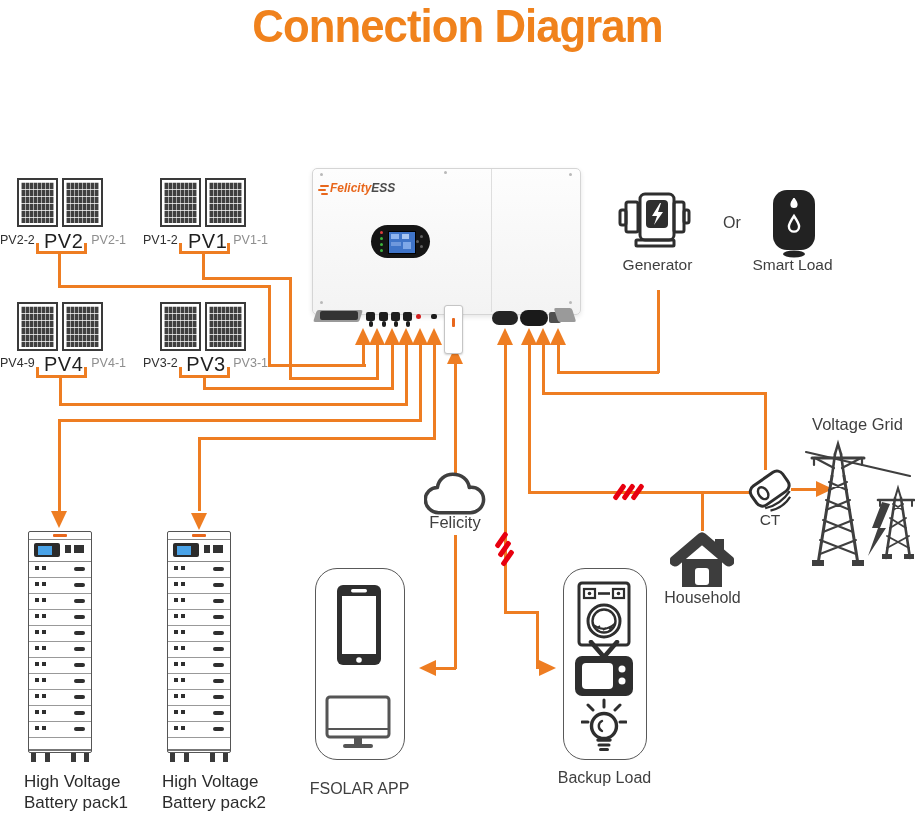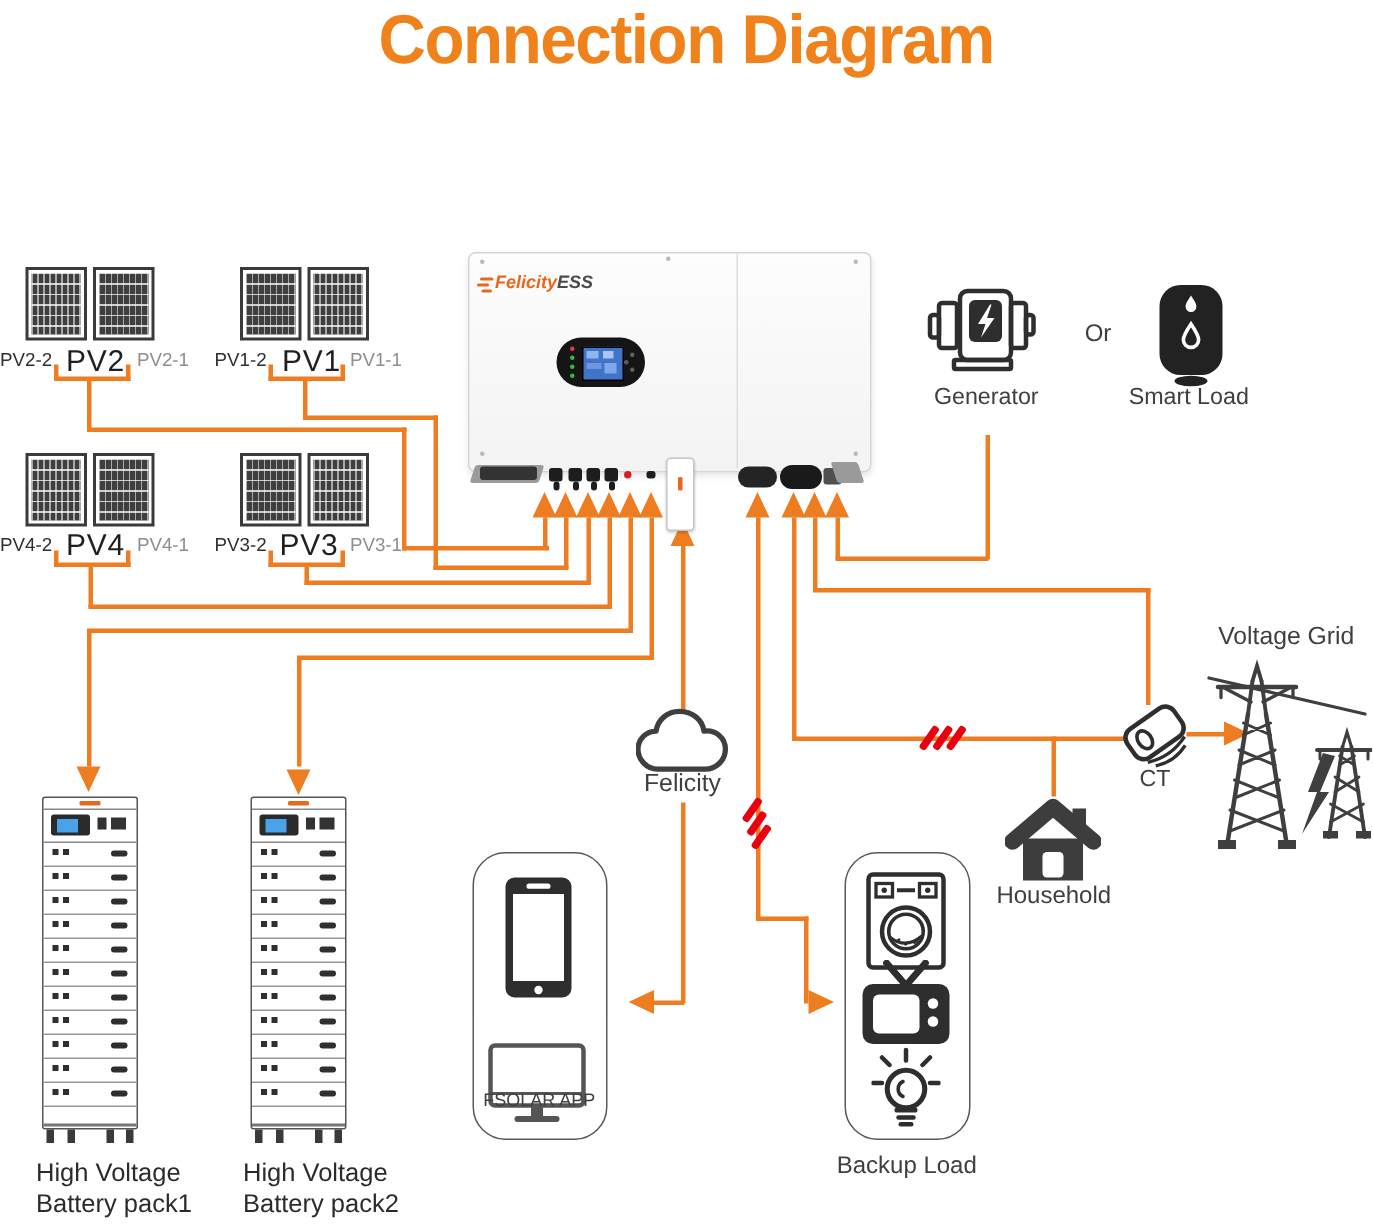--- a/index.html
+++ b/index.html
@@ -75,21 +75,21 @@
   <div class="abs pv-lbl-sm" style="left:143px;top:233px;width:34px">PV1-2</div>
   <div class="abs pv-lbl-big" style="left:188px;top:230px;width:38px">PV1</div>
   <div class="abs pv-lbl-sm gray" style="left:232px;top:233px;width:36px">PV1-1</div>
 
   <div class="abs pv-panel" style="left:17px;top:302px">
       <div class="pv-cells"></div>
     </div>
   <div class="abs pv-panel" style="left:62px;top:302px">
       <div class="pv-cells"></div>
     </div>
-  <div class="abs pv-lbl-sm" style="left:0px;top:356px;width:34px">PV4-2</div>
+  <div class="abs pv-lbl-sm" style="left:0px;top:356px;width:34px">PV4-9</div>
   <div class="abs pv-lbl-big" style="left:44px;top:353px;width:38px">PV4</div>
   <div class="abs pv-lbl-sm gray" style="left:90px;top:356px;width:36px">PV4-1</div>
 
   <div class="abs pv-panel" style="left:160px;top:302px">
       <div class="pv-cells"></div>
     </div>
   <div class="abs pv-panel" style="left:205px;top:302px">
       <div class="pv-cells"></div>
     </div>
   <div class="abs pv-lbl-sm" style="left:143px;top:356px;width:34px">PV3-2</div>
@@ -304,21 +304,21 @@
     </svg>
   </div>
   <div class="abs" style="left:324px;top:694px">
     <svg width="70" height="56" viewBox="0 0 70 56" fill="none" stroke="#555">
       <rect x="3" y="3" width="62" height="40" rx="3" stroke-width="3" fill="#fff"></rect>
       <path d="M4,35 H64" stroke-width="2"></path>
       <rect x="30" y="43" width="8" height="7" fill="#555" stroke="none"></rect>
       <rect x="19" y="50" width="30" height="4" rx="2" fill="#555" stroke="none"></rect>
     </svg>
   </div>
-  <div class="lbl" style="left:307px;top:726px;width:105px;font-size:12px">FSOLAR APP</div>
+  <div class="lbl" style="left:307px;top:780px;width:105px;font-size:16px">FSOLAR APP</div>
 
   <div class="roundbox" style="left:563px;top:568px;width:82px;height:190px"></div>
   <div class="abs" style="left:577px;top:581px">
     <svg width="54" height="66" viewBox="0 0 54 66" fill="none" stroke="#2e2e2e">
       <rect x="2" y="2" width="50" height="62" rx="3" stroke-width="3" fill="#fff"></rect>
       <rect x="7" y="8" width="11" height="9" stroke-width="2.2"></rect>
       <circle cx="12.5" cy="12.5" r="1.8" fill="#2e2e2e" stroke="none"></circle>
       <rect x="36" y="8" width="11" height="9" stroke-width="2.2"></rect>
       <circle cx="41.5" cy="12.5" r="1.8" fill="#2e2e2e" stroke="none"></circle>
       <path d="M21,12.5 h12" stroke-width="2.6"></path>

